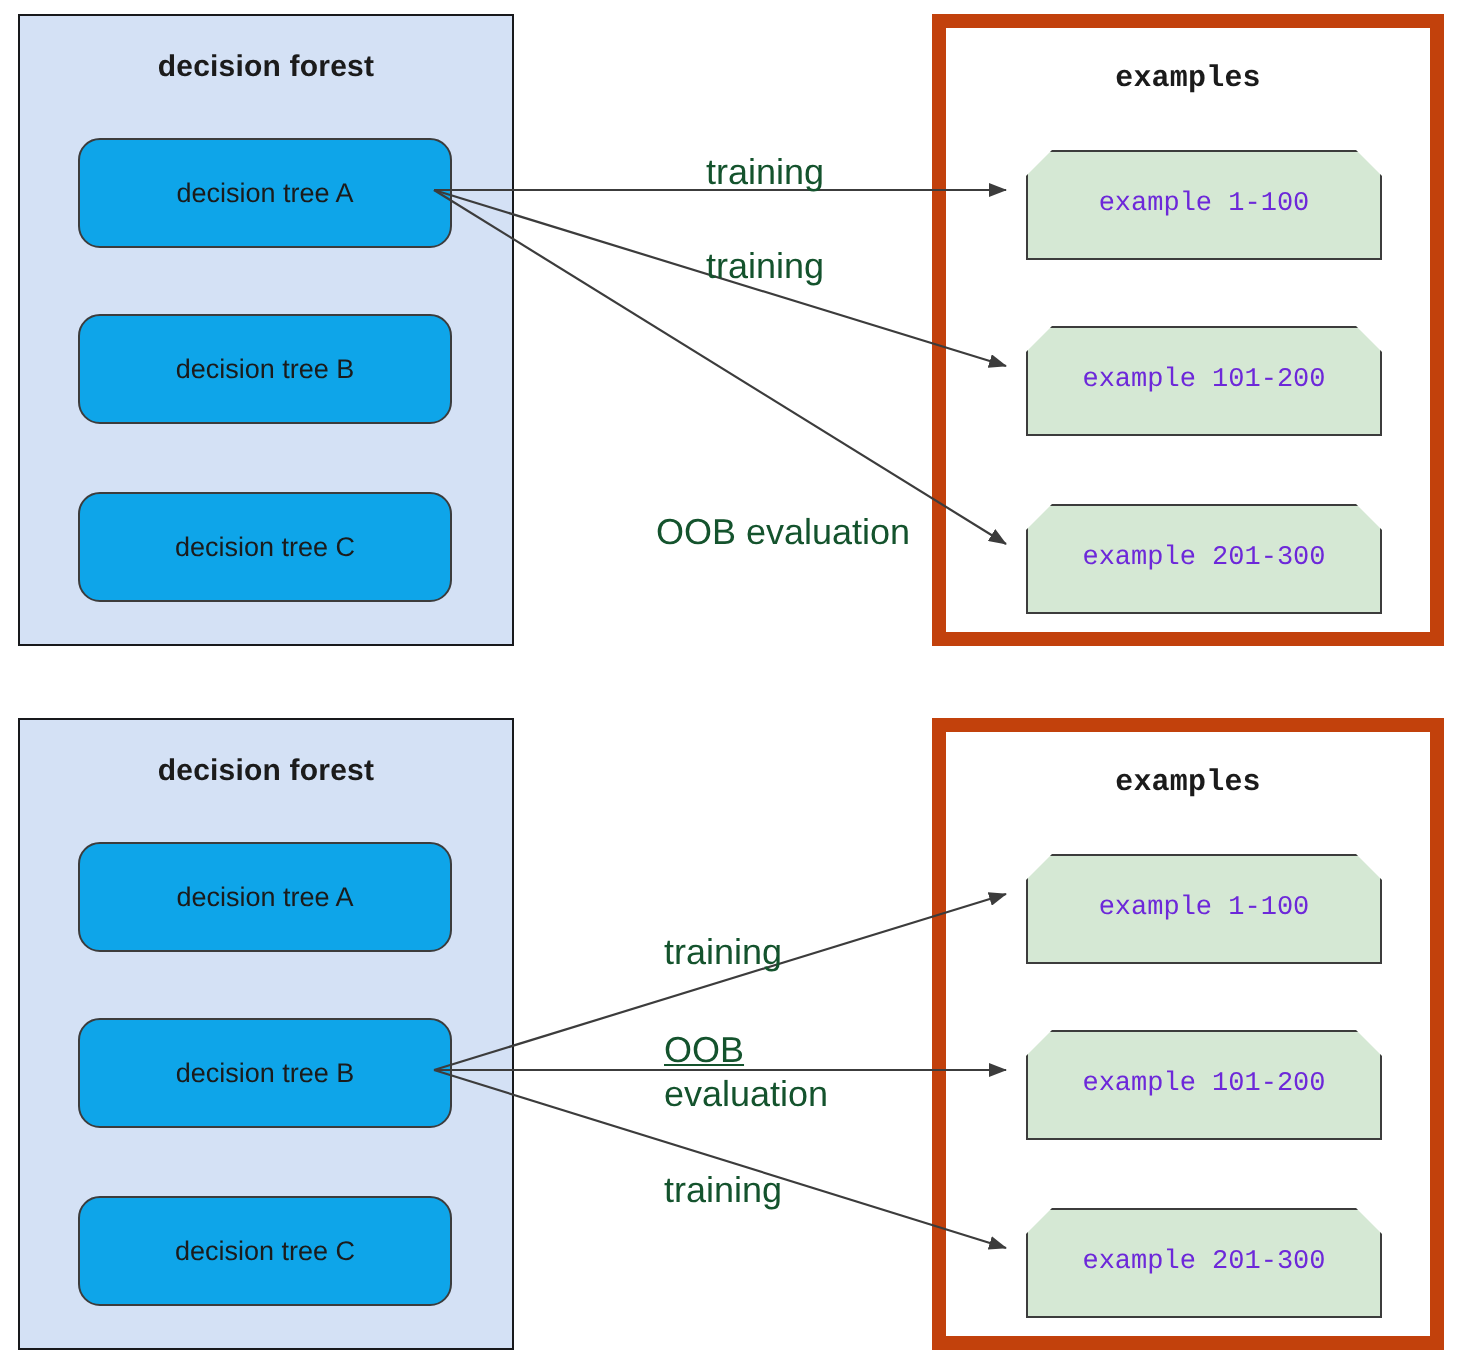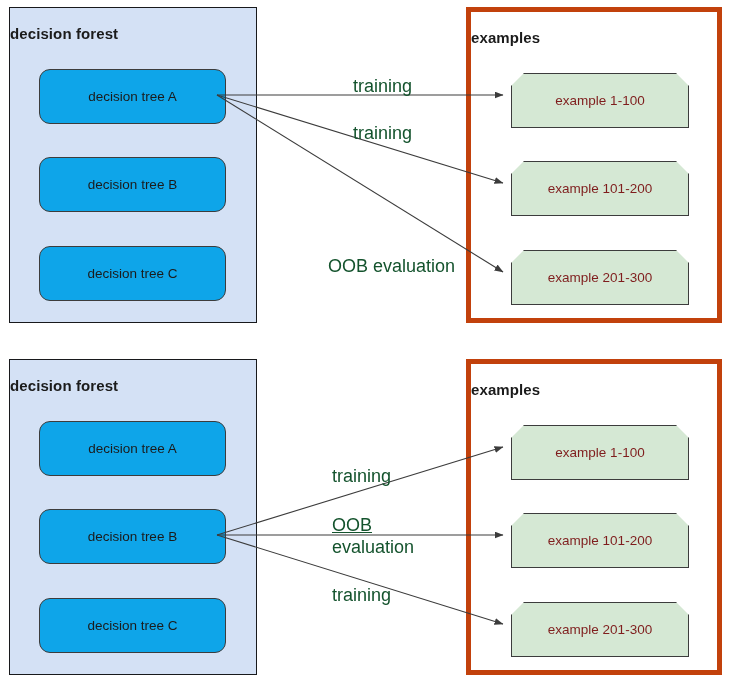--- a/index.html
+++ b/index.html
@@ -32,36 +32,38 @@
     height: 316px;
     background: #d4e1f5;
     border: 1px solid #18191c;
     box-sizing: border-box;
   }
   .panel-title {
     position: absolute;
     left: 0;
     right: 0;
     top: 17px;
+    text-align: center;
     font-size: 15px;
     font-weight: bold;
     color: #1b1b1b;
     letter-spacing: 0.1px;
   }
 
   
   .examples-panel {
     position: absolute;
     left: 466px;
     top: 7px;
     width: 256px;
     height: 316px;
     background: #ffffff;
-    border: 5px solid #c2410c;
+    border: 7px solid #c2410c;
     box-sizing: border-box;
+    font-family: Liberation Mono, monospace;
   }
 
   
   .tree-box {
     position: absolute;
     left: 29px;
     width: 187px;
     height: 55px;
     background: #0ea5e9;
     border: 1px solid #3c3c3c;
@@ -81,21 +83,21 @@
   .example-box {
     position: absolute;
     left: 40px;
     width: 178px;
     height: 55px;
     box-sizing: border-box;
     display: flex;
     align-items: center;
     justify-content: center;
     font-size: 13.5px;
-    color: #7f1d1d;
+    color: #6d28d9;
     background: #d5e8d4;
     border: 1px solid #3c3c3c;
     -webkit-clip-path: polygon(0 13px, 13px 0, calc(100% - 13px) 0, 100% 13px, 100% 100%, 0 100%);
     clip-path: polygon(0 13px, 13px 0, calc(100% - 13px) 0, 100% 13px, 100% 100%, 0 100%);
   }
   .example-box.slot-0 { top: 61px; }
   .example-box.slot-1 { top: 149px; }
   .example-box.slot-2 { top: 238px; }
 
   

